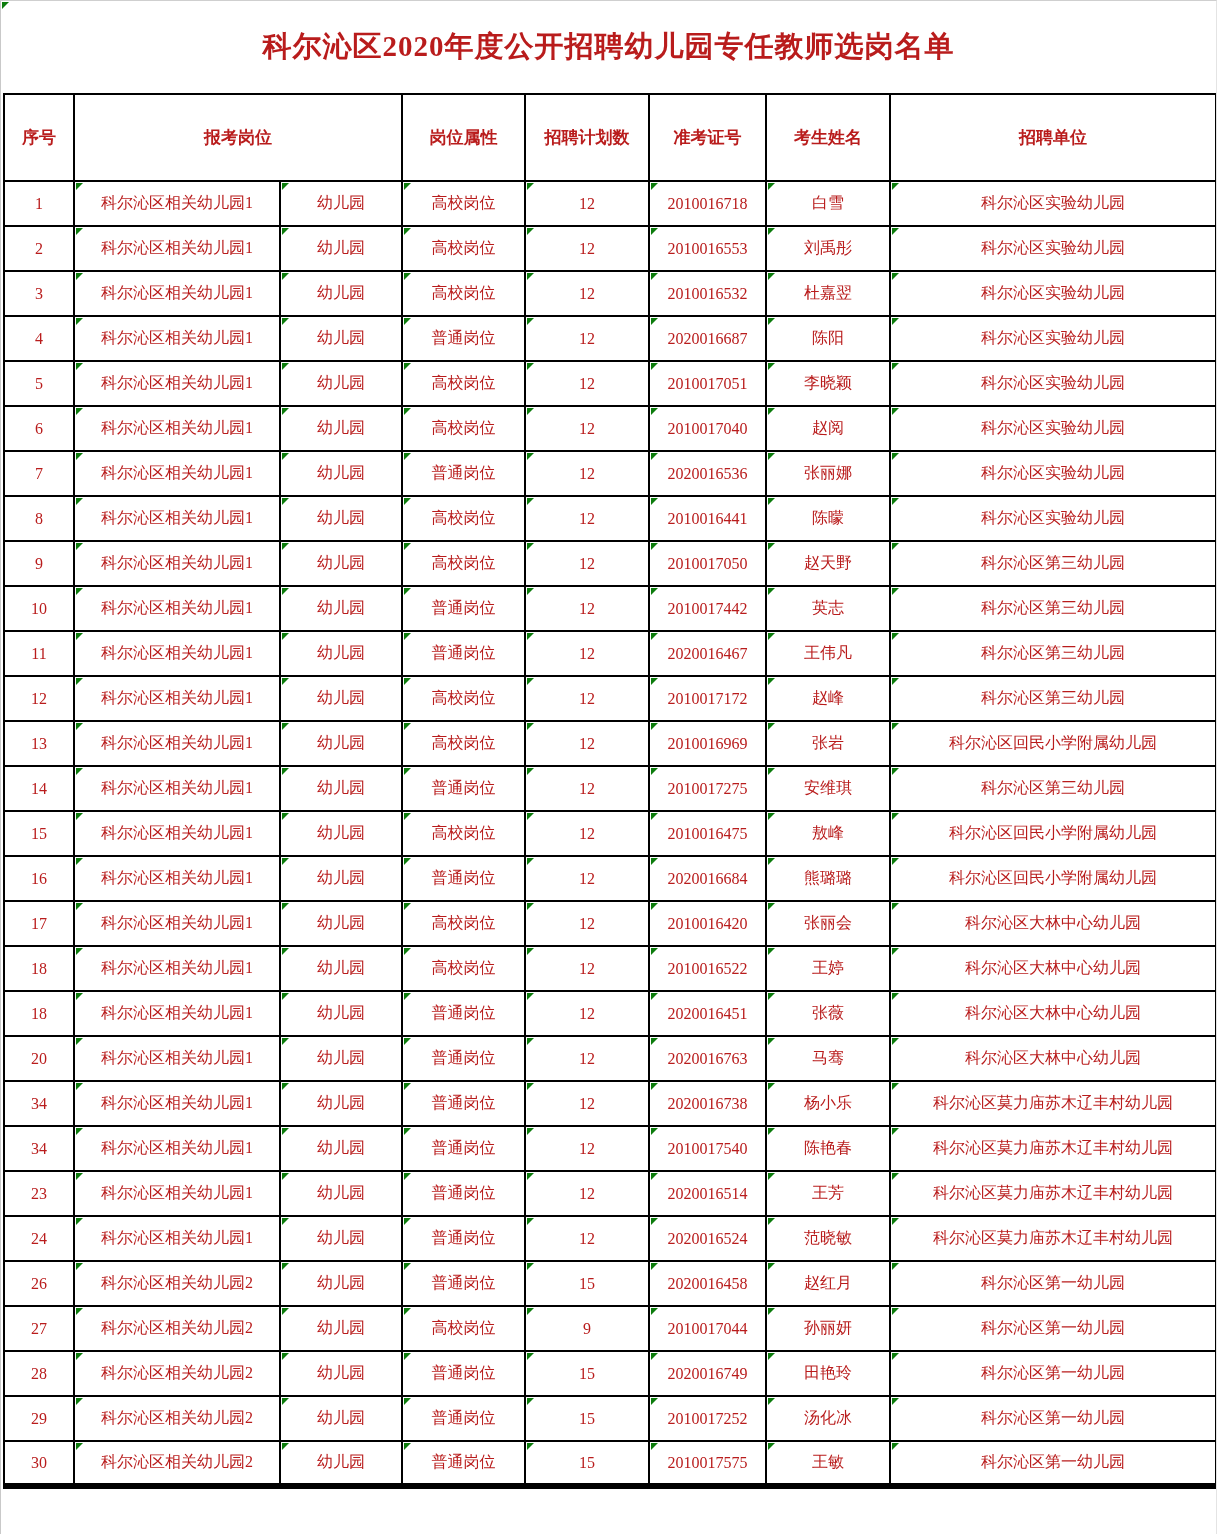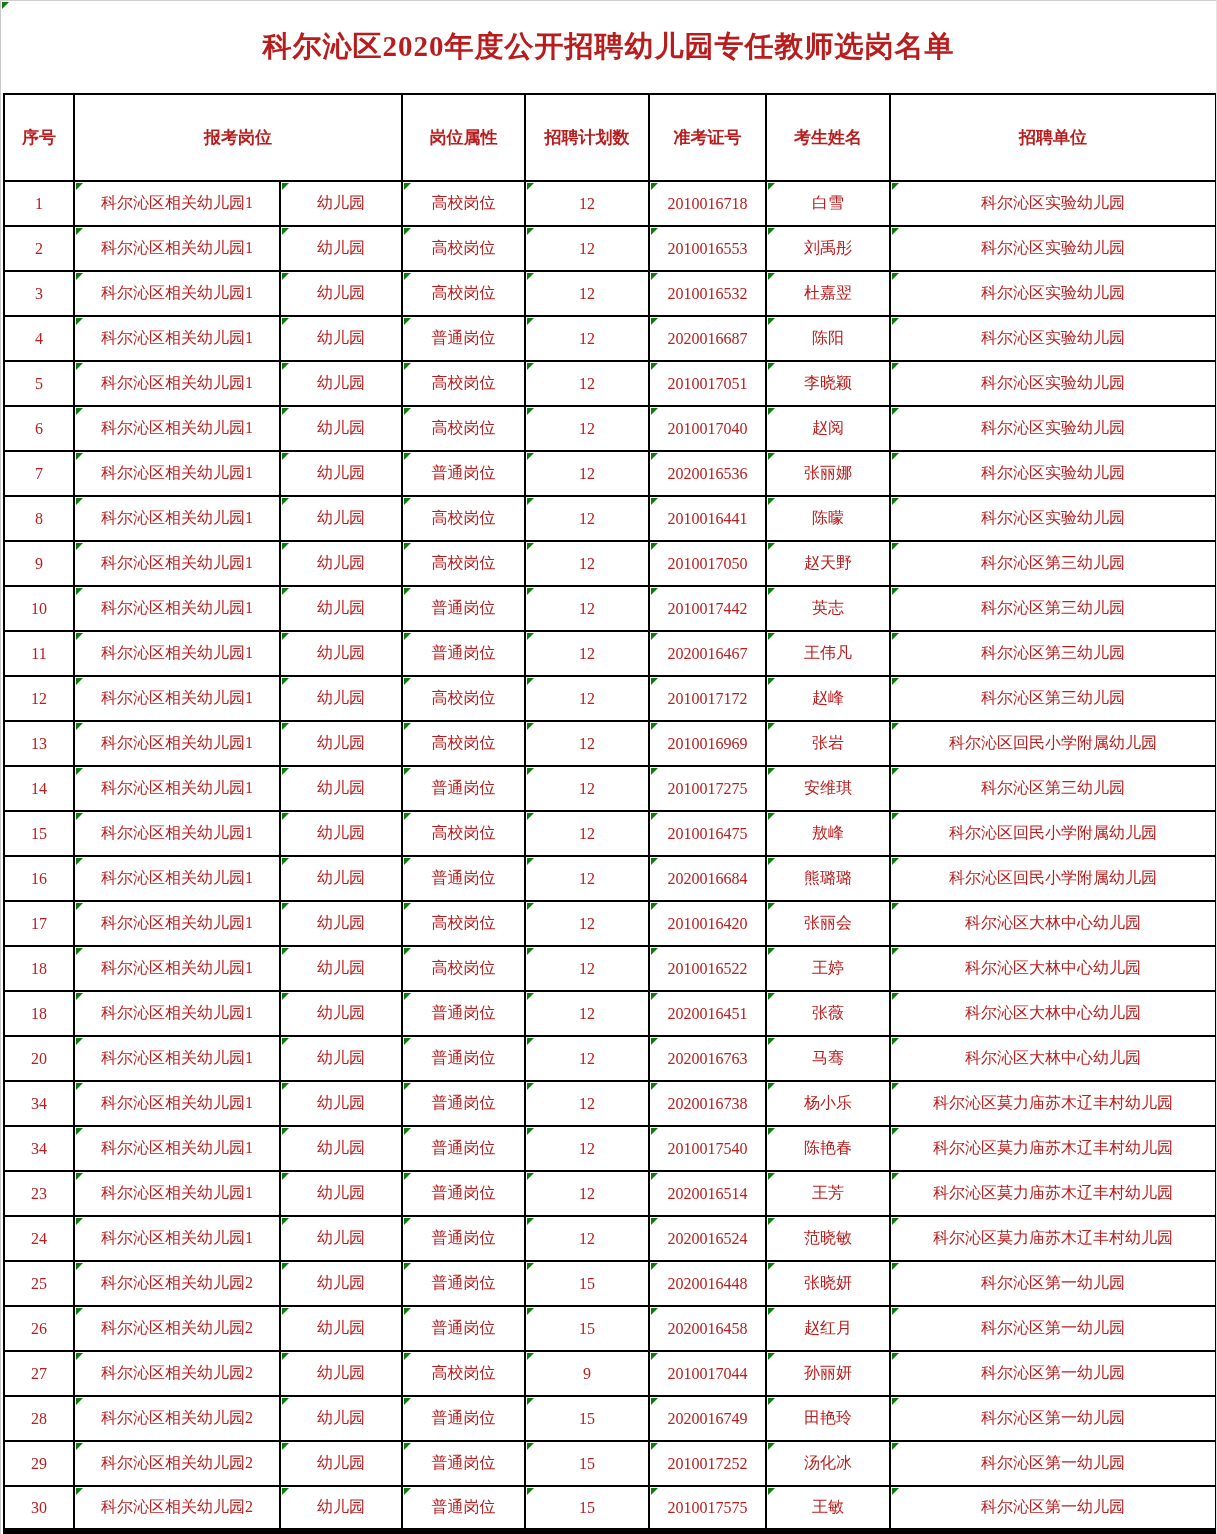--- a/index.html
+++ b/index.html
@@ -347,30 +347,20 @@
     <td>24</td>
     <td><span class="tri"></span>科尔沁区相关幼儿园1</td>
     <td><span class="tri"></span>幼儿园</td>
     <td><span class="tri"></span>普通岗位</td>
     <td><span class="tri"></span>12</td>
     <td class="num"><span class="tri"></span>2020016524</td>
     <td><span class="tri"></span>范晓敏</td>
     <td><span class="tri"></span>科尔沁区莫力庙苏木辽丰村幼儿园</td>
   </tr>
         <tr>
-    <td>25</td>
-    <td><span class="tri"></span>科尔沁区相关幼儿园2</td>
-    <td><span class="tri"></span>幼儿园</td>
-    <td><span class="tri"></span>普通岗位</td>
-    <td><span class="tri"></span>15</td>
-    <td class="num"><span class="tri"></span>2020016448</td>
-    <td><span class="tri"></span>张晓妍</td>
-    <td><span class="tri"></span>科尔沁区第一幼儿园</td>
-  </tr>
-        <tr>
     <td>26</td>
     <td><span class="tri"></span>科尔沁区相关幼儿园2</td>
     <td><span class="tri"></span>幼儿园</td>
     <td><span class="tri"></span>普通岗位</td>
     <td><span class="tri"></span>15</td>
     <td class="num"><span class="tri"></span>2020016458</td>
     <td><span class="tri"></span>赵红月</td>
     <td><span class="tri"></span>科尔沁区第一幼儿园</td>
   </tr>
         <tr>

